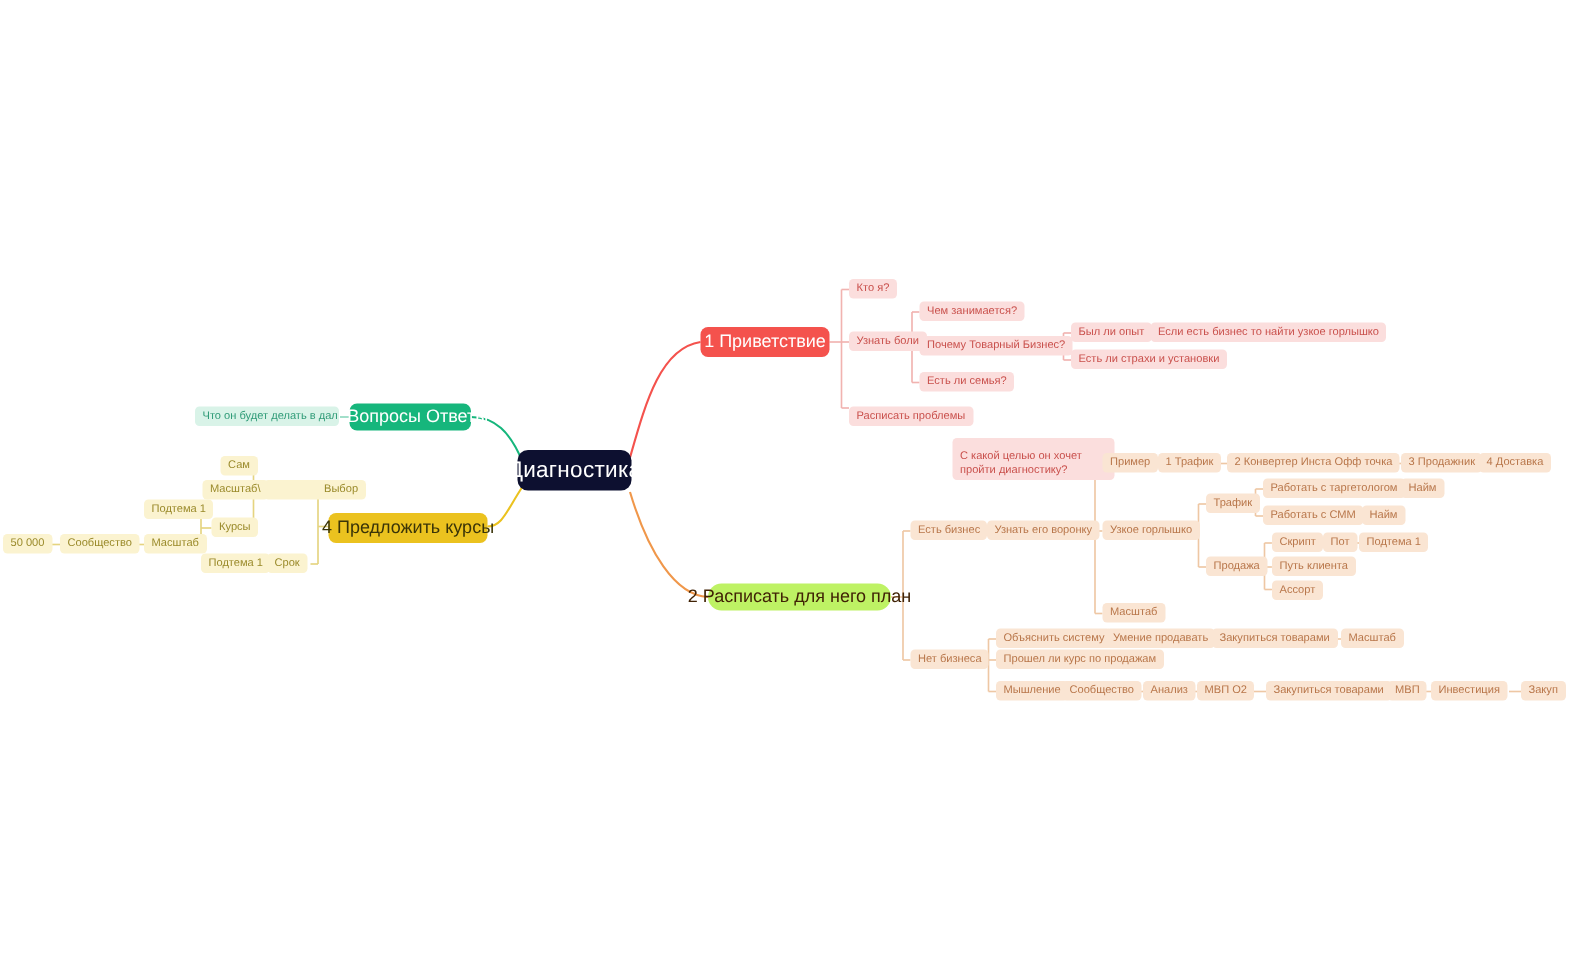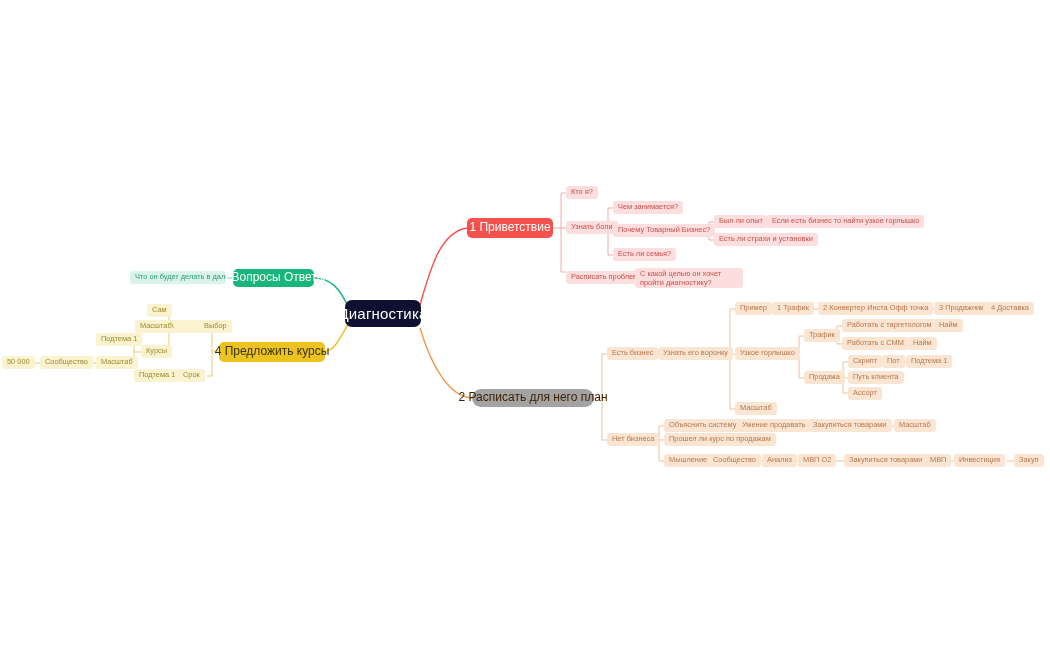--- a/index.html
+++ b/index.html
@@ -14,30 +14,30 @@
 
   
   .root{background:#0d1030;color:#ffffff;font-size:15px;border-radius:7px;
         padding:0 16px;letter-spacing:.2px;}
 
   
   .l1{color:#ffffff;font-size:12px;border-radius:5px;padding:0 9px;}
   .l1.red{background:#f4524d;}
   .l1.green{background:#16b67c;}
   .l1.yellow{background:#ebc21f;color:#3a3408;}
-  .l1.orange{background:#a3a3a3;color:#402205;border-radius:9px;}
+  .l1.orange{background:#bef264;color:#402205;border-radius:9px;}
 
   
   .chip{font-size:7.4px;border-radius:3px;padding:0 5px;height:13px;}
   .chip.red{background:#fbdedd;color:#c9504c;}
   .chip.green{background:#d9f3e8;color:#2f9b77;}
   .chip.yellow{background:#fbf3d0;color:#9a8a2a;}
   .chip.orange{background:#fae5d3;color:#b8764a;}
-  .chip.two{height:20px;display:block;padding:1px 5px;white-space:normal;
-            line-height:1.25;}
+  .chip.two{height:28px;display:block;padding:7px 5px;white-space:normal;
+            line-height:1.25;margin-top:24px;}
   .chip.clip{overflow:hidden;text-overflow:clip;}
 </style>
 </head>
 <body>
 
 <div id="canvas">
 
   <svg id="edges" viewBox="0 0 1050 650" xmlns="http://www.w3.org/2000/svg">
     <g fill="none" stroke-width="1.1">
 
@@ -182,21 +182,21 @@
   <div class="node chip red" style="left:566px;top:271px;">Расписать проблемы</div>
 
   <div class="node chip red two" style="left:635px;top:268px;width:108px;text-align:left;">С какой целью он хочет пройти диагностику?</div>
 
   <div class="node l1 green" style="left:233px;top:269px;width:81px;height:18px;">4 Вопросы Ответы</div>
 
   <div class="node chip green clip" style="left:130px;top:271px;width:96px;justify-content:flex-start;">Что он будет делать в дал</div>
 
   <div class="node l1 yellow" style="left:219px;top:342px;width:106px;height:20px;">4 Предложить курсы</div>
 
-  <div class="node chip yellow" style="left:164px;top:320px;padding-left:40px;">Выбор</div>
+  <div class="node chip yellow" style="left:176px;top:320px;padding-left:40px;">Выбор</div>
 
   <div class="node chip yellow" style="left:147px;top:304px;">Сам</div>
 
   <div class="node chip yellow" style="left:135px;top:320px;">Масштаб\</div>
 
   <div class="node chip yellow" style="left:141px;top:345px;">Курсы</div>
 
   <div class="node chip yellow" style="left:96px;top:333px;">Подтема 1</div>
 
   <div class="node chip yellow" style="left:96px;top:356px;">Масштаб</div>

